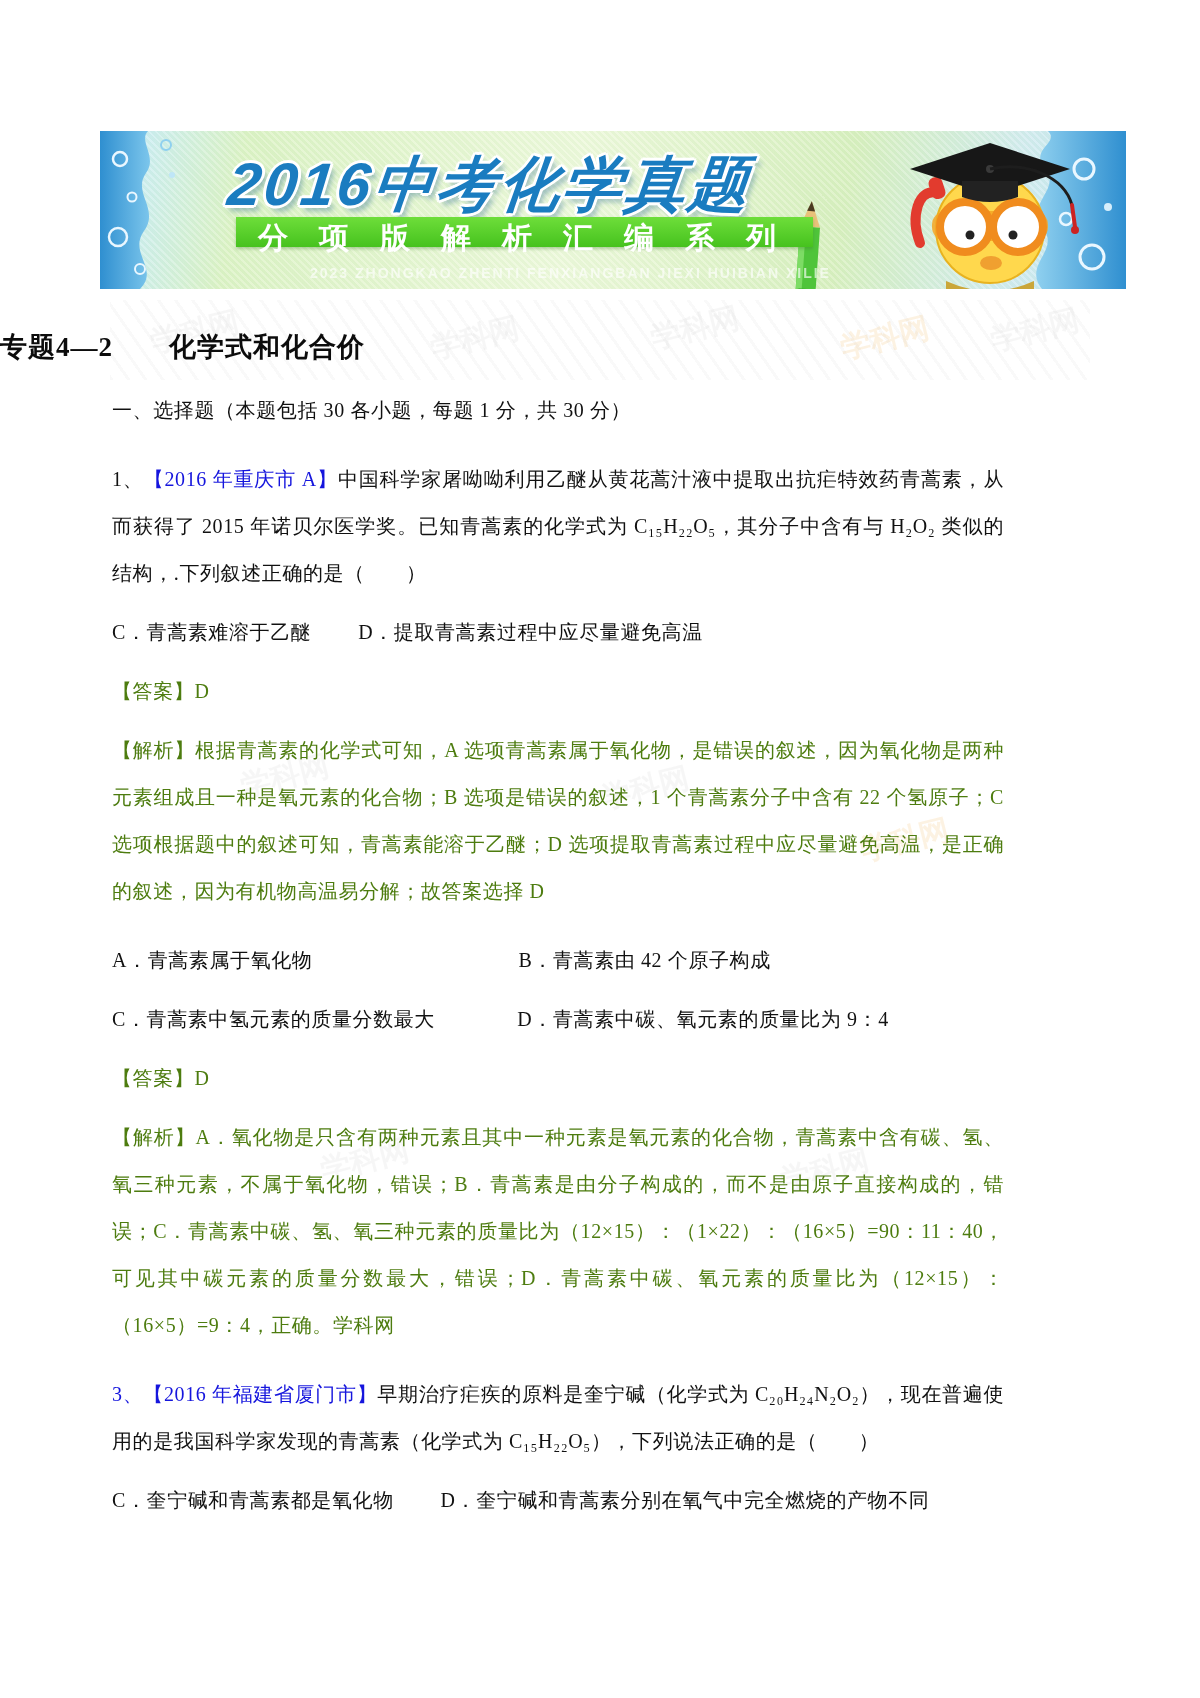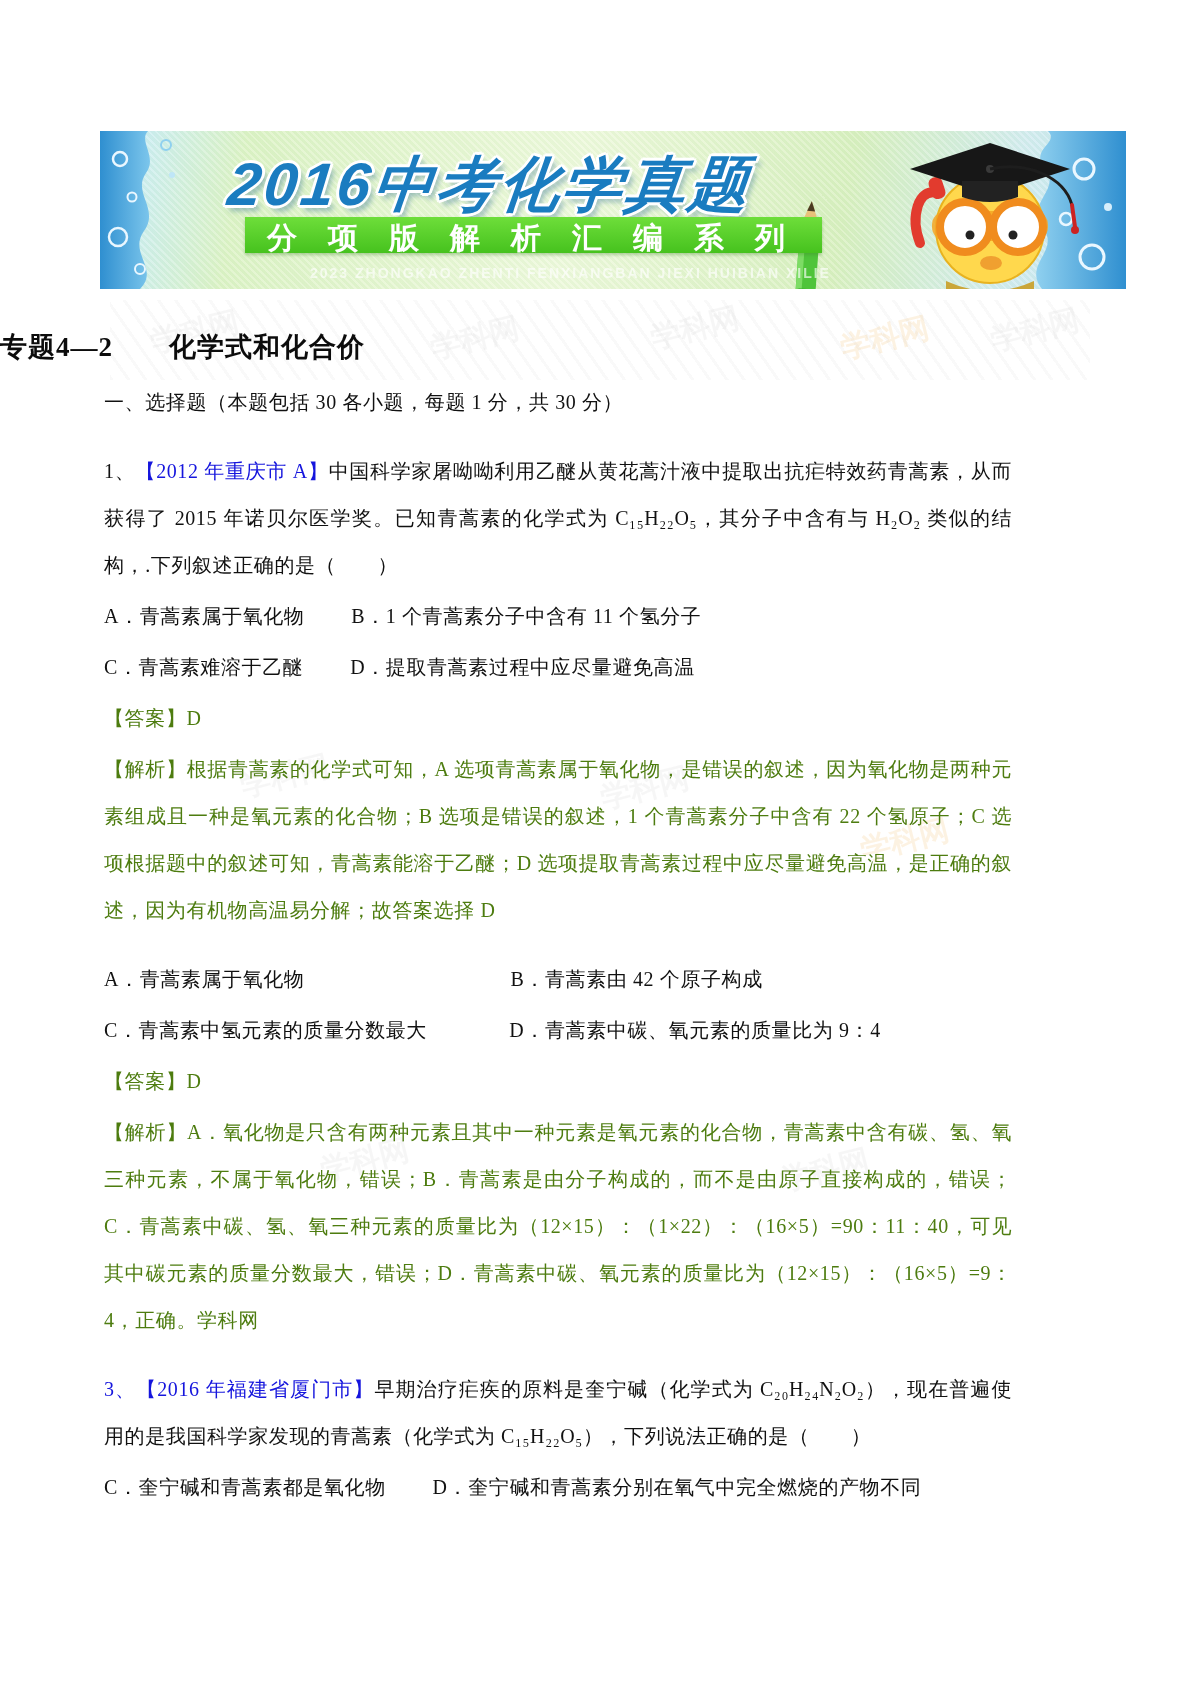--- a/index.html
+++ b/index.html
@@ -23,21 +23,21 @@
   .banner-title{
     position:absolute;left:128px;top:14px;
     font-family:"Liberation Sans","DejaVu Sans",sans-serif;
     font-weight:bold;font-style:italic;font-size:60px;letter-spacing:3px;
     color:#1a7cc0;transform:skewX(-6deg);white-space:nowrap;
     text-shadow:-2px -2px 0 #fff,2px -2px 0 #fff,-2px 2px 0 #fff,2px 2px 0 #fff,
                  0 3px 0 #fff,3px 0 0 #fff,-3px 0 0 #fff,0 -3px 0 #fff,
                  5px 6px 5px rgba(20,90,140,.35);
   }
   .banner-band{
-    position:absolute;left:145px;top:86px;height:36px;
+    position:absolute;left:136px;top:86px;height:30px;
     background:linear-gradient(#6ede3a,#46c21e);
     color:#fff;display:inline-block;
     font-family:"Liberation Sans","DejaVu Sans",sans-serif;
     font-size:30px;font-weight:600;letter-spacing:31px;
     line-height:42px;padding:0 6px 0 22px;white-space:nowrap;
     box-shadow:0 2px 3px rgba(60,130,40,.35);
   }
   .banner-tagline{
     position:absolute;left:210px;top:134px;
     font-family:"Liberation Sans","DejaVu Sans",sans-serif;
@@ -64,21 +64,21 @@
 
   
   .doc-title{
     position:absolute;left:0;top:329px;width:1200px;
     font-size:27px;font-weight:bold;letter-spacing:1px;color:#0c0c0c;
   }
   .content{
     position:absolute;left:100px;top:375px;width:916px;
     font-size:20px;line-height:47px;letter-spacing:.6px;
   }
-  .content p{margin:4px;text-align:justify;}
+  .content p{margin:12px;text-align:justify;}
   .qblock{margin-top:22px;}
   .src{color:#1515dd;}
   .num-blue{color:#1515dd;}
   .num-ink{color:#111;}
   .red{color:#4d7c0f;}
   .opt-line{text-align:left !important;}
 </style>
 </head>
 <body>
 
@@ -168,22 +168,21 @@
 <span class="wm gray" style="left:320px;top:1140px;">学科网</span>
 <span class="wm gray" style="left:780px;top:1150px;">学科网</span>
 
 <div class="doc-title">专题4—2　　化学式和化合价</div>
 
 <div class="content">
 
   <p>一、选择题（本题包括 30 各小题，每题 1 分，共 30 分）</p>
 
   <div class="qblock">
-    <p><span class="num-ink">1、</span><span class="src">【2012 年重庆市 A】</span><span>中国科学家屠呦呦利用乙醚从黄花蒿汁液中提取出抗疟特效药青蒿素，从而获得了 2015 年诺贝尔医学奖。已知青蒿素的化学式为 C₁₅H₂₂O₅，其分子中含有与 H₂O₂ 类似的结构，.下列叙述正确的是（　　）</span></p>
-    <p class="opt-line">A．青蒿素属于氧化物　　 B．1 个青蒿素分子中含有 11 个氢分子</p>
+    <p><span class="num-ink">1、</span><span class="src">【2016 年重庆市 A】</span><span>中国科学家屠呦呦利用乙醚从黄花蒿汁液中提取出抗疟特效药青蒿素，从而获得了 2015 年诺贝尔医学奖。已知青蒿素的化学式为 C₁₅H₂₂O₅，其分子中含有与 H₂O₂ 类似的结构，.下列叙述正确的是（　　）</span></p>
     <p class="opt-line">C．青蒿素难溶于乙醚　　 D．提取青蒿素过程中应尽量避免高温</p>
     <p class="red opt-line">【答案】D</p>
     <p class="red">【解析】根据青蒿素的化学式可知，A 选项青蒿素属于氧化物，是错误的叙述，因为氧化物是两种元素组成且一种是氧元素的化合物；B 选项是错误的叙述，1 个青蒿素分子中含有 22 个氢原子；C 选项根据题中的叙述可知，青蒿素能溶于乙醚；D 选项提取青蒿素过程中应尽量避免高温，是正确的叙述，因为有机物高温易分解；故答案选择 D</p>
   </div>
 
   <div class="qblock">
     <p class="opt-line">A．青蒿素属于氧化物　　　　　　　　　　B．青蒿素由 42 个原子构成</p>
     <p class="opt-line">C．青蒿素中氢元素的质量分数最大　　　　D．青蒿素中碳、氧元素的质量比为 9：4</p>
     <p class="red opt-line">【答案】D</p>
     <p class="red">【解析】A．氧化物是只含有两种元素且其中一种元素是氧元素的化合物，青蒿素中含有碳、氢、氧三种元素，不属于氧化物，错误；B．青蒿素是由分子构成的，而不是由原子直接构成的，错误；C．青蒿素中碳、氢、氧三种元素的质量比为（12×15）：（1×22）：（16×5）=90：11：40，可见其中碳元素的质量分数最大，错误；D．青蒿素中碳、氧元素的质量比为（12×15）：（16×5）=9：4，正确。学科网</p>

